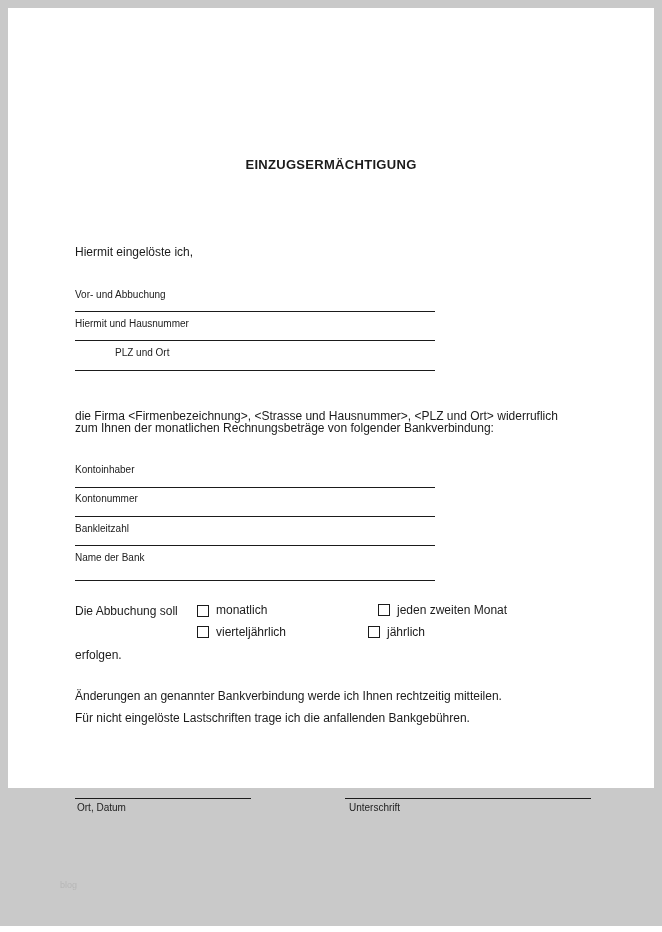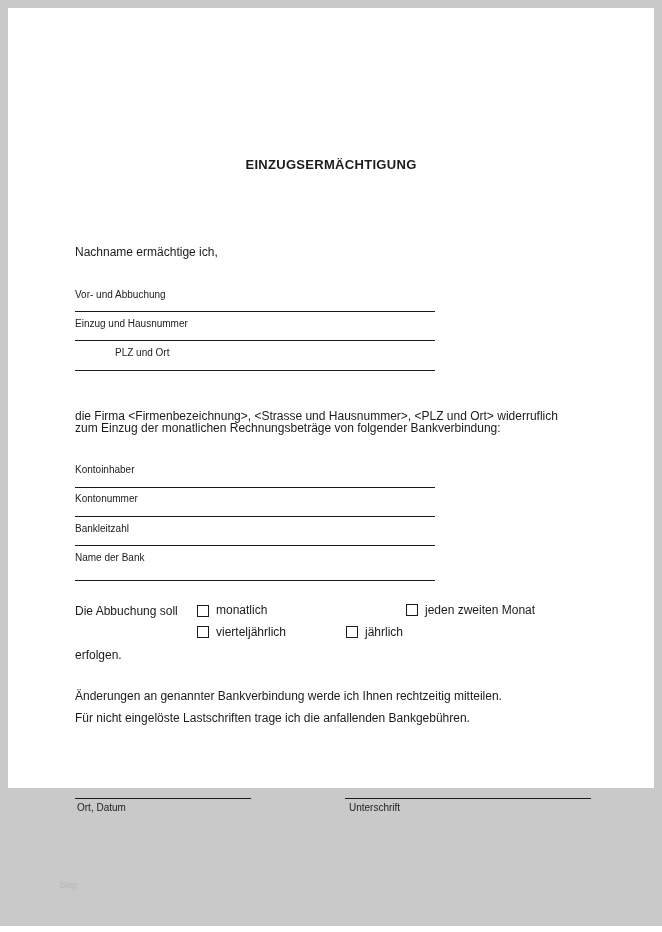--- a/index.html
+++ b/index.html
@@ -46,64 +46,64 @@
 </style>
 </head>
 <body>
 
 <div class="frame"></div>
 
 <div class="page">
 
   <div class="abs title" style="top:149px;">EINZUGSERMÄCHTIGUNG</div>
 
-  <div class="abs body-text" style="left:67px; top:237px;">Nachname ermächtige ich,</div>
+  <div class="abs body-text" style="left:67px; top:237px;">Hiermit eingelöste ich,</div>
 
   <div class="abs small-label" style="left:67px; top:281px;">Vor- und Abbuchung</div>
   <div class="abs rule" style="left:67px; top:303px; width:360px;"></div>
 
-  <div class="abs small-label" style="left:67px; top:310px;">Einzug und Hausnummer</div>
+  <div class="abs small-label" style="left:67px; top:310px;">Hiermit und Hausnummer</div>
   <div class="abs rule" style="left:67px; top:332px; width:360px;"></div>
 
   <div class="abs small-label" style="left:67px; top:339px;padding-left:40px;">PLZ und Ort</div>
   <div class="abs rule" style="left:67px; top:362px; width:360px;"></div>
 
   <div class="abs body-text" style="left:67px; top:391px;margin-top:10px;">die Firma &lt;Firmenbezeichnung&gt;, &lt;Strasse und Hausnummer&gt;, &lt;PLZ und Ort&gt; widerruflich</div>
-  <div class="abs body-text" style="left:67px; top:413px;">zum Einzug der monatlichen Rechnungsbeträge von folgender Bankverbindung:</div>
+  <div class="abs body-text" style="left:67px; top:413px;">zum Ihnen der monatlichen Rechnungsbeträge von folgender Bankverbindung:</div>
 
   <div class="abs small-label" style="left:67px; top:456px;">Kontoinhaber</div>
   <div class="abs rule" style="left:67px; top:479px; width:360px;"></div>
 
   <div class="abs small-label" style="left:67px; top:485px;">Kontonummer</div>
   <div class="abs rule" style="left:67px; top:508px; width:360px;"></div>
 
   <div class="abs small-label" style="left:67px; top:515px;">Bankleitzahl</div>
   <div class="abs rule" style="left:67px; top:537px; width:360px;"></div>
 
   <div class="abs small-label" style="left:67px; top:544px;">Name der Bank</div>
   <div class="abs rule" style="left:67px; top:572px; width:360px;"></div>
 
   <div class="abs body-text" style="left:67px; top:596px;">Die Abbuchung soll</div>
 
   <div class="abs cb-row" style="left:189px; top:595px;align-items:flex-end;">
     <span class="checkbox"></span>
     <span class="body-text">monatlich</span>
   </div>
 
-  <div class="abs cb-row" style="left:368px; top:595px;padding-left:30px;">
+  <div class="abs cb-row" style="left:340px; top:595px;padding-left:30px;">
     <span class="checkbox"></span>
     <span class="body-text">jeden zweiten Monat</span>
   </div>
 
   <div class="abs cb-row" style="left:189px; top:617px;">
     <span class="checkbox"></span>
     <span class="body-text">vierteljährlich</span>
   </div>
 
-  <div class="abs cb-row" style="left:338px; top:617px;align-items:center;">
+  <div class="abs cb-row" style="left:360px; top:617px;align-items:center;">
     <span class="checkbox"></span>
     <span class="body-text">jährlich</span>
   </div>
 
   <div class="abs body-text" style="left:67px; top:640px;">erfolgen.</div>
 
   <div class="abs body-text" style="left:67px; top:681px;">Änderungen an genannter Bankverbindung werde ich Ihnen rechtzeitig mitteilen.</div>
   <div class="abs body-text" style="left:67px; top:703px;">Für nicht eingelöste Lastschriften trage ich die anfallenden Bankgebühren.</div>
 
   <div class="abs rule" style="left:67px; top:790px; width:176px;"></div>

